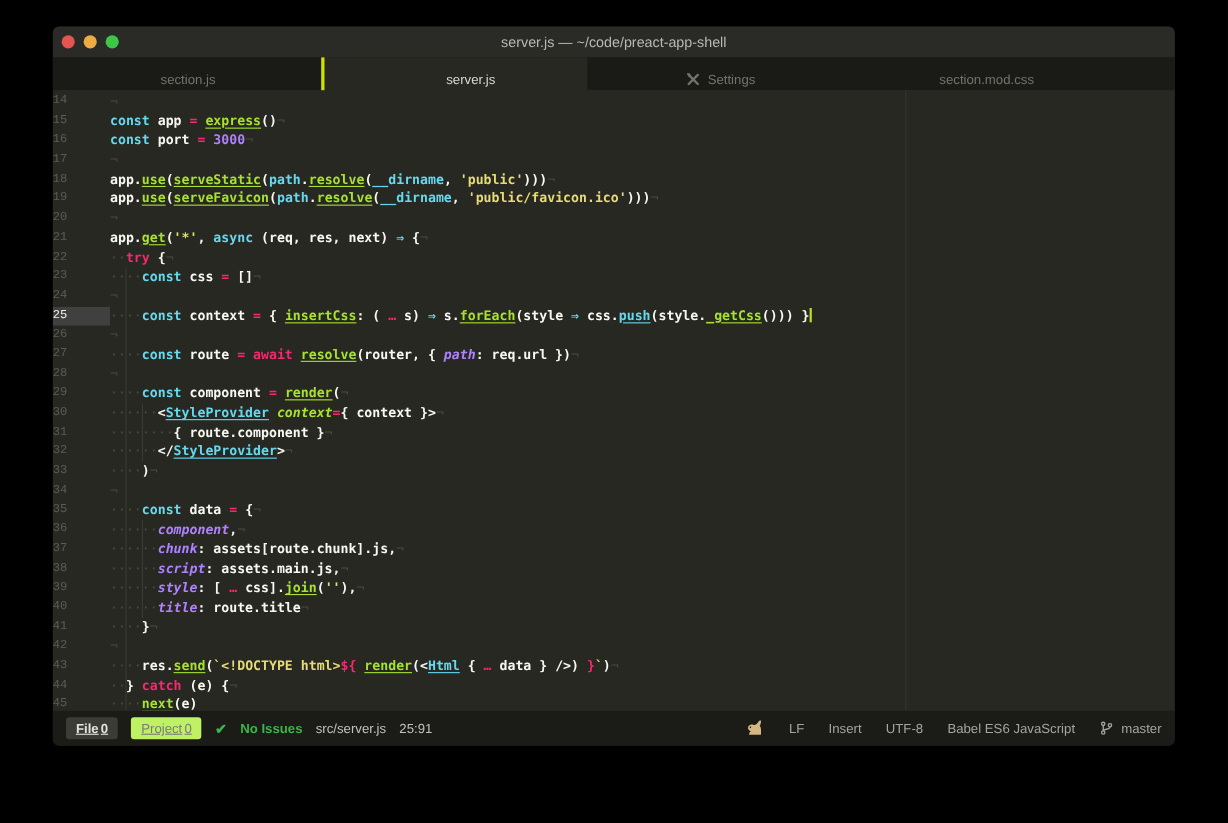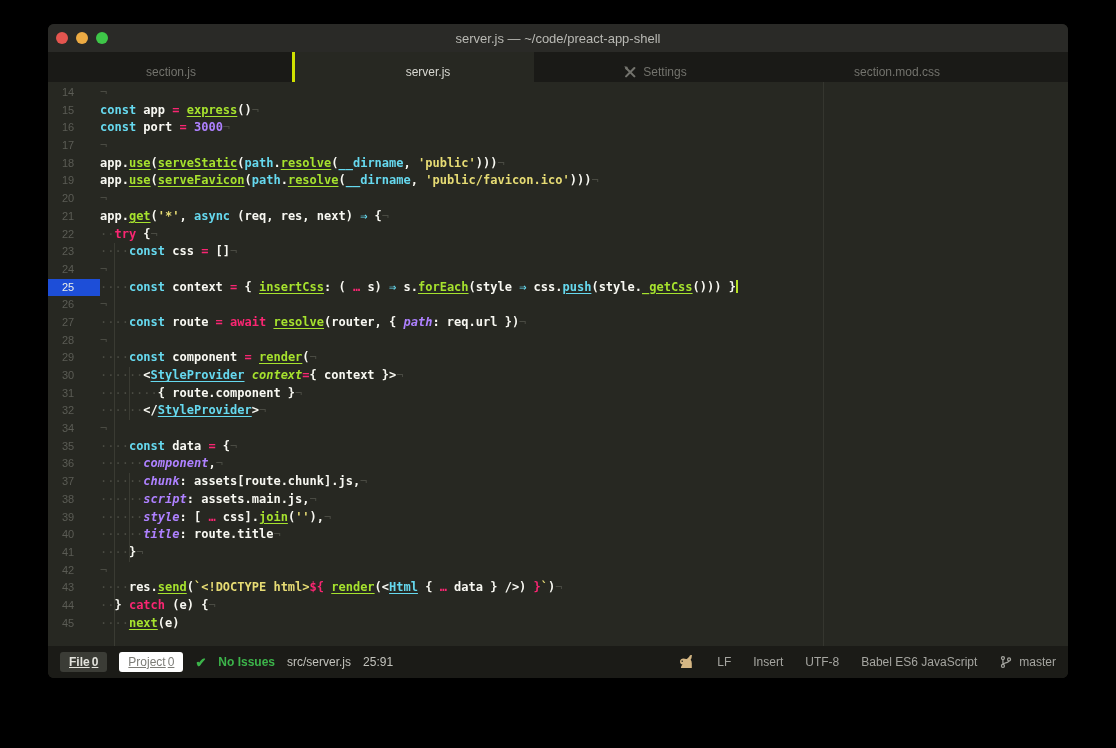--- a/index.html
+++ b/index.html
@@ -19,23 +19,23 @@
   .tab{width:242px;height:40px;display:flex;align-items:center;justify-content:center;
     font-size:12px;color:#73736d;box-sizing:border-box;cursor:default;gap:6px;}
   .tab.active{background:#272822;color:#d8d8d2;box-shadow:inset 3px 0 0 #cfe000;padding-left:30px;}
   .tab .ticon{display:inline-flex;}
   
   .editor{position:relative;height:564px;background:#272822;overflow:hidden;}
   .wrapguide{position:absolute;left:775px;top:0;width:1px;height:564px;background:#35362f;}
   .guide{position:absolute;width:1px;background:#3a3b33;}
   .codewrap{position:absolute;left:0;top:2px;width:100%;}
   .row{display:flex;height:17.7px;line-height:17.7px;}
-  .ln{width:40px;padding-right:12px;text-align:center;flex:none;
-    font-family:Liberation Sans, sans-serif;font-size:11px;color:#5b5c55;}
-  .ln.active{background:#1d4ed8;color:#eef0e8;}
+  .ln{width:40px;padding-right:12px;text-align:left;flex:none;
+    font-family:Liberation Mono, monospace;font-size:11px;color:#5b5c55;}
+  .ln.active{background:#404040;color:#eef0e8;}
   .cl{white-space:pre;font-family:"DejaVu Sans Mono",monospace;font-size:12px;
     font-weight:bold;color:#f8f8f2;}
   .tk-pl{color:#f8f8f2}
   .tk-kw{color:#66d9ef}
   .tk-kwp{color:#f92672}
   .tk-op{color:#f92672}
   .tk-arr{color:#66d9ef}
   .tk-fn{color:#a6e22e;text-decoration:underline;text-underline-offset:2px;margin-top:40px;}
   .tk-fnb{color:#66d9ef;text-decoration:underline;text-underline-offset:2px;}
   .tk-str{color:#e6db74}
@@ -44,21 +44,21 @@
   .tk-attr{color:#a6e22e;font-style:italic}
   .tk-inv{color:#4a4b43;font-weight:normal;}
   .cursor{display:inline-block;width:2px;height:13px;background:#b8e224;vertical-align:-2px;}
   
   .statusbar{height:32px;background:#1b1b17;display:flex;align-items:center;
     font-size:12px;color:#a5a5a0;padding:0 12px;box-sizing:border-box;}
   .sb-left{display:flex;align-items:center;gap:12px;}
   .sb-right{margin-left:auto;display:flex;align-items:center;gap:22px;}
   .pill{border-radius:3px;padding:3px 9px;display:inline-flex;gap:2px;align-items:center;text-decoration:underline;}
   .pill.file{background:#3b3c36;color:#e3e3dd;font-weight:bold;}
-  .pill.project{background:#ffffff;color:#7c7c76;align-items:flex-end;}
+  .pill.project{background:#bef264;color:#7c7c76;align-items:flex-end;}
   .okcheck{color:#3cb44a;font-weight:bold;font-size:13px;}
   .ok{color:#3cb44a;font-weight:bold;}
   .fpath{color:#c2c2bc;}
   .cpos{color:#c2c2bc;}
   .branch{display:inline-flex;align-items:center;gap:6px;}
 </style>
 </head>
 <body>
 
 <div class="window">
@@ -170,20 +170,24 @@
           <div class="ln">30</div>
           <div class="cl"><span class="tk-inv">······</span><span class="tk-pl">&lt;</span><span class="tk-fnb">StyleProvider</span><span class="tk-pl"> </span><span class="tk-attr">context</span><span class="tk-op">=</span><span class="tk-pl">{ context }&gt;</span><span class="tk-inv">¬</span></div>
         </div>
         <div class="row">
           <div class="ln">31</div>
           <div class="cl"><span class="tk-inv">········</span><span class="tk-pl">{ route.component }</span><span class="tk-inv">¬</span></div>
         </div>
         <div class="row">
           <div class="ln">32</div>
           <div class="cl"><span class="tk-inv">······</span><span class="tk-pl">&lt;/</span><span class="tk-fnb">StyleProvider</span><span class="tk-pl">&gt;</span><span class="tk-inv">¬</span></div>
+        </div>
+        <div class="row">
+          <div class="ln">33</div>
+          <div class="cl"><span class="tk-inv">····</span><span class="tk-pl">)</span><span class="tk-inv">¬</span></div>
         </div>
         <div class="row">
           <div class="ln">34</div>
           <div class="cl"><span class="tk-inv">¬</span></div>
         </div>
         <div class="row">
           <div class="ln">35</div>
           <div class="cl"><span class="tk-inv">····</span><span class="tk-kw">const</span><span class="tk-pl"> data </span><span class="tk-op">=</span><span class="tk-pl"> {</span><span class="tk-inv">¬</span></div>
         </div>
         <div class="row">

